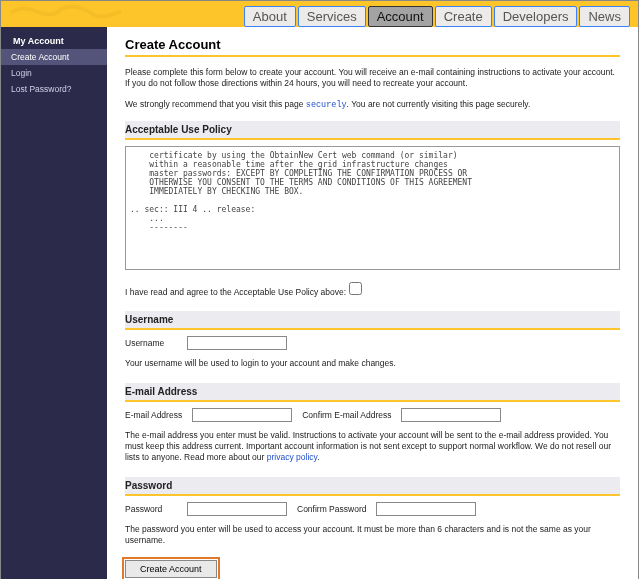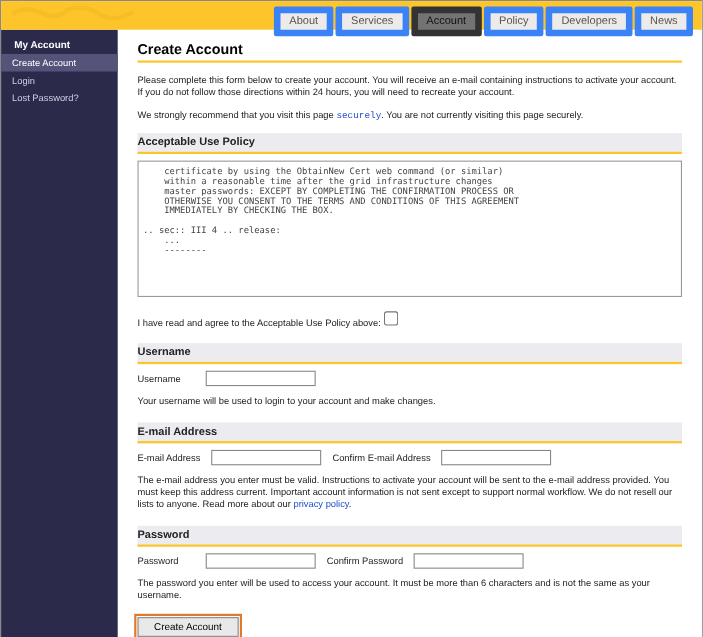--- a/index.html
+++ b/index.html
@@ -1,22 +1,22 @@
 <!DOCTYPE html>
 <html><head>
 <meta charset="utf-8">
 <style>
   * { box-sizing: border-box; margin: 0; padding: 0; font-family: Arial, Helvetica, sans-serif; }
   body { background: #fff; }
   .outer { width: 639px; border: 1px solid #888; }
   .topbar { background: #fec52a; height: 26px; position: relative; }
   .topbar-worldmap { position: absolute; left: 0; top: 0; width: 140px; height: 26px; opacity: 0.25; }
   .topnav { position: absolute; right: 8px; top: 5px; display: flex; gap: 2px; }
-  .topnav-item { background: #ecebe9; border: 6px solid #3b82f6; font-size: 10px; padding: 2px 8px; color: #555; border-radius: 2px; cursor: pointer; }
-  .topnav-item.active { background: #737373; border-color: #333; color: #111; }
+  .topnav-item { background: #ecebe9; border: 1px solid #3b82f6; font-size: 13px; padding: 2px 8px; color: #555; border-radius: 2px; cursor: pointer; }
+  .topnav-item.active { background: #a3a3a3; border-color: #333; color: #111; }
   .layout { display: flex; background: #fff; }
   .sidebar { width: 106px; background: #2b2a4a; padding-top: 6px; min-height: 553px; }
   .side-head { color: #fff; font-size: 9px; font-weight: bold; padding: 3px 12px; }
   .side-item { color: #cfcfe8; font-size: 8.5px; padding: 3px 6px 3px 10px; cursor: pointer; }
   .side-item.active { background: #54547a; color: #fff; }
   .main { flex: 1; padding: 10px 18px 18px 18px; font-size: 10px; color: #222; }
   h1.page-title { font-size: 13px; font-weight: bold; color: #000; margin-bottom: 3px; }
   .title-rule { height: 2px; background: #fec52a; margin-bottom: 10px; }
   .intro { font-size: 8.5px; color: #222; line-height: 1.3; margin-bottom: 10px; }
   .intro .link { color: #2050cc; cursor: pointer; font-family: Liberation Mono, monospace; }
@@ -38,21 +38,21 @@
 <div class="outer">
 
   <div class="topbar">
     <svg class="topbar-worldmap" viewBox="0 0 140 26">
         <path d="M10,12 Q20,4 35,10 Q50,18 60,8 Q75,2 90,12 Q100,20 120,10" fill="none" stroke="#c09010" stroke-width="4" opacity="0.5"></path>
       </svg>
     <div class="topnav">
       <div class="topnav-item">About</div>
       <div class="topnav-item">Services</div>
       <div class="topnav-item active">Account</div>
-      <div class="topnav-item">Policy</div>
+      <div class="topnav-item">Create</div>
       <div class="topnav-item">Developers</div>
       <div class="topnav-item">News</div>
     </div>
   </div>
 
   <div class="layout">
 
     <div class="sidebar">
       <div class="side-head">My Account</div>
       <div class="side-item active">Create Account</div>

